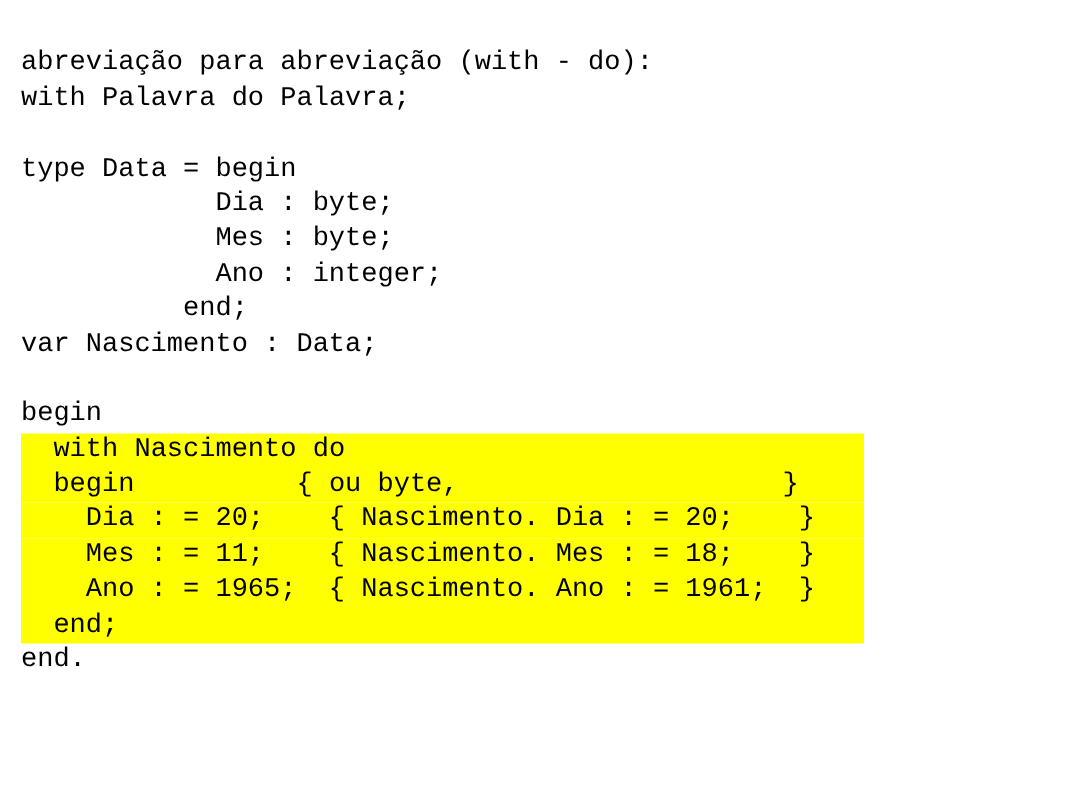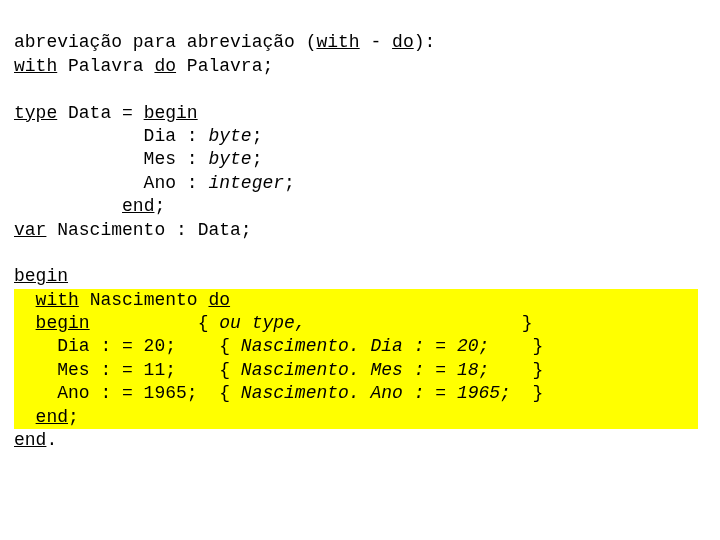--- a/index.html
+++ b/index.html
@@ -9,39 +9,39 @@
     font-size: 18px;
     line-height: 1.3;
     background: #ffffff;
     color: #000000;
     width: 720px;
     box-sizing: border-box;
   }
   .code-block {
     white-space: pre;
   }
-  .u { text-decoration: underline; }
-  .i { font-style: italic; }
-  .hl-line { background: #ffff00; display: inline-block; width: 684px; }
+  .u { }
+  .i { }
+  .hl-line { background: #ffff00; display: inline-block; width: 562px; }
 </style>
 </head>
 <body>
 
 <div class="code-block">
 <span><span>abreviação para abreviação (</span><span class="u">with</span><span> - </span><span class="u">do</span><span>):</span></span>
 <span><span class="u">with</span><span> Palavra </span><span class="u">do</span><span> Palavra;</span></span>
 
 <span><span class="u">type</span><span> Data = </span><span class="u">begin</span></span>
 <span><span>            Dia : </span><span class="i">byte</span>;</span>
 <span><span>            Mes : </span><span class="i">byte</span>;</span>
 <span><span>            Ano : </span><span class="i">integer</span>;</span>
 <span><span>          </span><span class="u">end</span><span>;</span></span>
 <span><span class="u">var</span><span> Nascimento : Data;</span></span>
 
 <span><span class="u">begin</span></span>
 <span class="hl-line"><span>  </span><span class="u">with</span><span> Nascimento </span><span class="u">do</span></span>
-<span class="hl-line"><span>  </span><span class="u">begin</span><span>          </span><span>{ </span><span class="i">ou type,                   </span><span> }</span></span>
+<span class="hl-line"><span>  </span><span class="u">begin</span><span>          </span><span>{ </span><span class="i">ou byte,                   </span><span> }</span></span>
 <span class="hl-line"><span>    Dia : = 20;    </span><span>{ </span><span class="i">Nascimento. Dia : = 20;  </span><span>  }</span></span>
 <span class="hl-line"><span>    Mes : = 11;    </span><span>{ </span><span class="i">Nascimento. Mes : = 18;  </span><span>  }</span></span>
-<span class="hl-line"><span>    Ano : = 1965;  </span><span>{ </span><span class="i">Nascimento. Ano : = 1965;</span><span>  }</span></span>
+<span class="hl-line"><span>    Ano : = 1965;  </span><span>{ </span><span class="i">Nascimento. Ano : = 1961;</span><span>  }</span></span>
 <span class="hl-line"><span>  </span><span class="u">end</span><span>;</span></span>
 <span><span class="u">end</span><span>.</span></span>
 </div>
 
 </body></html>

